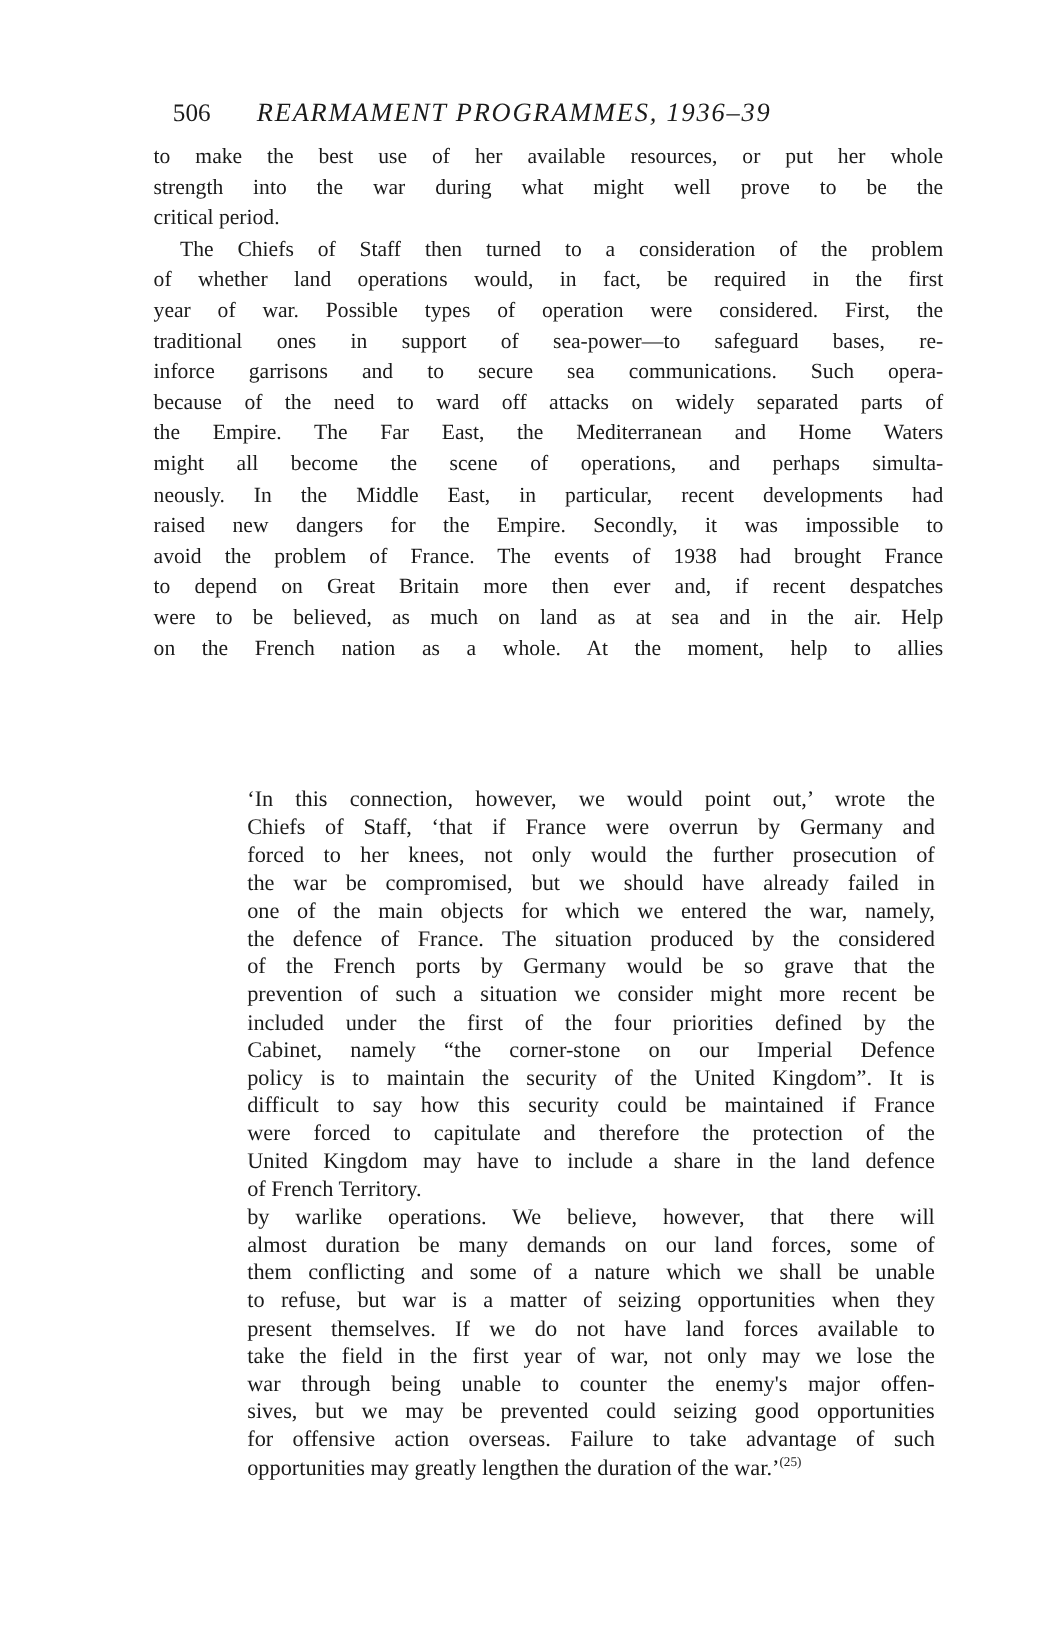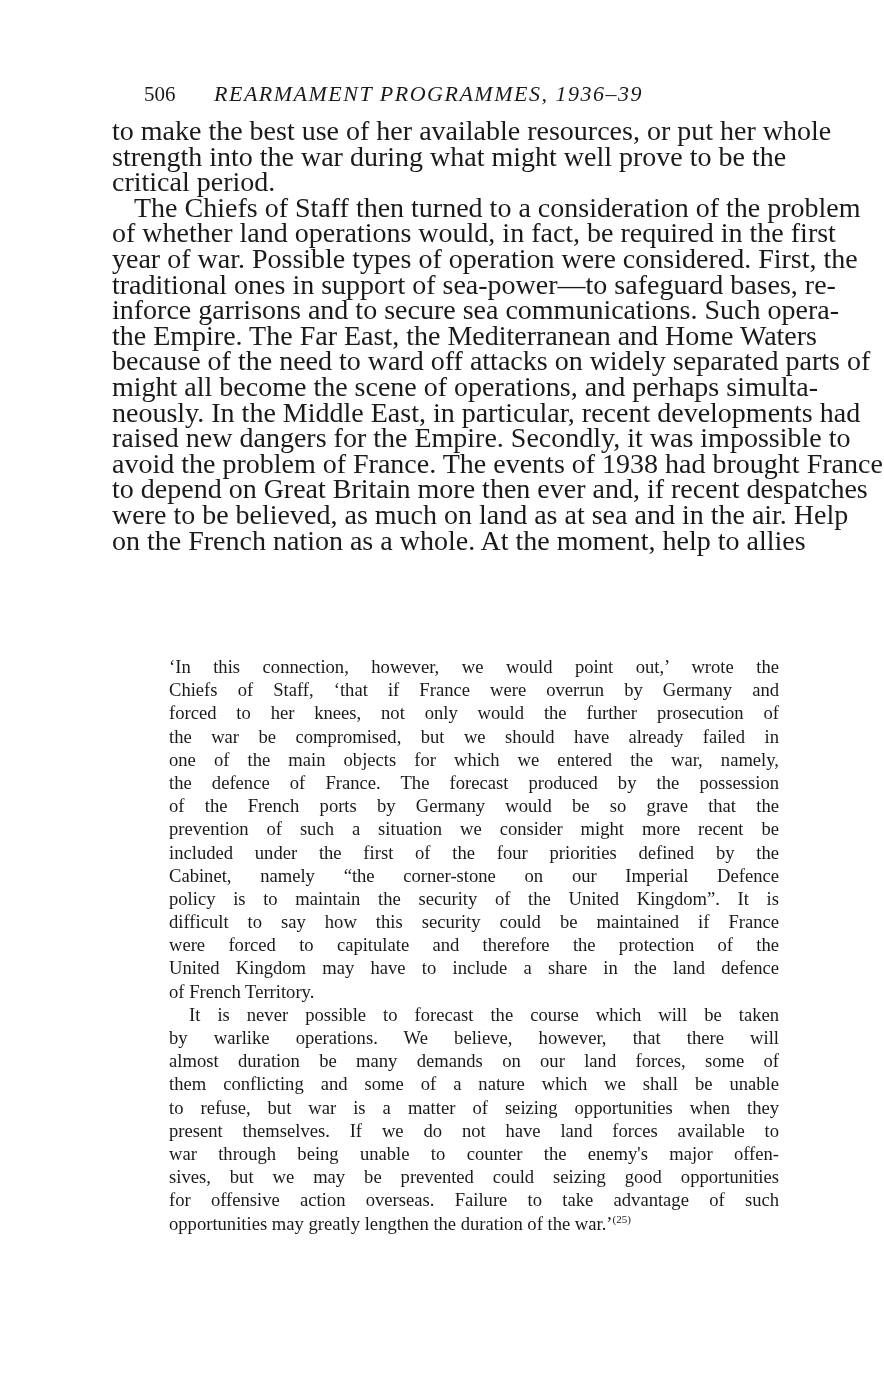--- a/index.html
+++ b/index.html
@@ -9,32 +9,32 @@
     color: #1a1a1a;
   }
   .page { position: absolute; left: 0; top: 0; width: 884px; height: 1374px; }
   .header {
     position: absolute; left: 144px; top: 80px; width: 600px;
     font-size: 22px; line-height: 28px; white-space: nowrap;
   }
   .header .pnum { display: inline-block; width: 70px; font-size: 21px; }
   .header .title { font-style: italic; letter-spacing: 1.5px; }
   .body-text {
-    position: absolute; left: 112px; top: 118px; width: 658px;
-    font-size: 28px; line-height: 25.6px;
+    position: absolute; left: 128px; top: 118px; width: 658px;
+    font-size: 18px; line-height: 25.6px;
   }
   .quote-text {
     position: absolute; left: 169px; top: 655px; width: 610px;
     font-size: 18.6px; line-height: 23.2px;
   }
   .line {
     display: block; white-space: nowrap; text-align: justify;
     text-align-last: justify; height: 25.6px; overflow: visible;
   }
-  .quote-text .line { height: 23.2px; }
+  .quote-text .line { height: 23.2px; margin-left: 37px; }
   .line.last { text-align-last: left; }
   .line.indent { text-indent: 22px; }
   .quote-text .line.indent { text-indent: 20px; }
   .fn { font-size: 11px; vertical-align: super; line-height: 0; font-family: Liberation Serif, serif; }
 </style>
 </head>
 <body>
 
 <div class="page">
 
@@ -47,57 +47,57 @@
       <span class="line">to make the best use of her available resources, or put her whole</span>
       <span class="line">strength into the war during what might well prove to be the</span>
       <span class="line last">critical period.</span>
     </div>
     <div>
       <span class="line indent">The Chiefs of Staff then turned to a consideration of the problem</span>
       <span class="line">of whether land operations would, in fact, be required in the first</span>
       <span class="line">year of war. Possible types of operation were considered. First, the</span>
       <span class="line">traditional ones in support of sea-power—to safeguard bases, re-</span>
       <span class="line">inforce garrisons and to secure sea communications. Such opera-</span>
+      <span class="line">because of the need to ward off attacks on widely separated parts of</span>
       <span class="line">the Empire. The Far East, the Mediterranean and Home Waters</span>
-      <span class="line">because of the need to ward off attacks on widely separated parts of</span>
       <span class="line">might all become the scene of operations, and perhaps simulta-</span>
       <span class="line">neously. In the Middle East, in particular, recent developments had</span>
       <span class="line">raised new dangers for the Empire. Secondly, it was impossible to</span>
       <span class="line">avoid the problem of France. The events of 1938 had brought France</span>
       <span class="line">to depend on Great Britain more then ever and, if recent despatches</span>
       <span class="line">were to be believed, as much on land as at sea and in the air. Help</span>
       <span class="line">on the French nation as a whole. At the moment, help to allies</span>
     </div>
   </div>
 
   <div class="quote-text">
     <div>
       <span class="line">‘In this connection, however, we would point out,’ wrote the</span>
       <span class="line">Chiefs of Staff, ‘that if France were overrun by Germany and</span>
       <span class="line">forced to her knees, not only would the further prosecution of</span>
       <span class="line">the war be compromised, but we should have already failed in</span>
       <span class="line">one of the main objects for which we entered the war, namely,</span>
-      <span class="line">the defence of France. The forecast produced by the possession</span>
+      <span class="line">the defence of France. The situation produced by the considered</span>
       <span class="line">of the French ports by Germany would be so grave that the</span>
       <span class="line">prevention of such a situation we consider might more recent be</span>
       <span class="line">included under the first of the four priorities defined by the</span>
       <span class="line">Cabinet, namely “the corner-stone on our Imperial Defence</span>
       <span class="line">policy is to maintain the security of the United Kingdom”. It is</span>
       <span class="line">difficult to say how this security could be maintained if France</span>
       <span class="line">were forced to capitulate and therefore the protection of the</span>
       <span class="line">United Kingdom may have to include a share in the land defence</span>
       <span class="line last">of French Territory.</span>
     </div>
     <div>
-      <span class="line indent">It is never possible to forecast the course which will be taken</span>
       <span class="line">by warlike operations. We believe, however, that there will</span>
       <span class="line">almost duration be many demands on our land forces, some of</span>
       <span class="line">them conflicting and some of a nature which we shall be unable</span>
       <span class="line">to refuse, but war is a matter of seizing opportunities when they</span>
       <span class="line">present themselves. If we do not have land forces available to</span>
+      <span class="line">take the field in the first year of war, not only may we lose the</span>
       <span class="line">war through being unable to counter the enemy's major offen-</span>
       <span class="line">sives, but we may be prevented could seizing good opportunities</span>
       <span class="line">for offensive action overseas. Failure to take advantage of such</span>
       <span class="line last"><span>opportunities may greatly lengthen the duration of the war.’</span><span class="fn">(25)</span></span>
     </div>
   </div>
 
 </div>
 
 </body></html>

